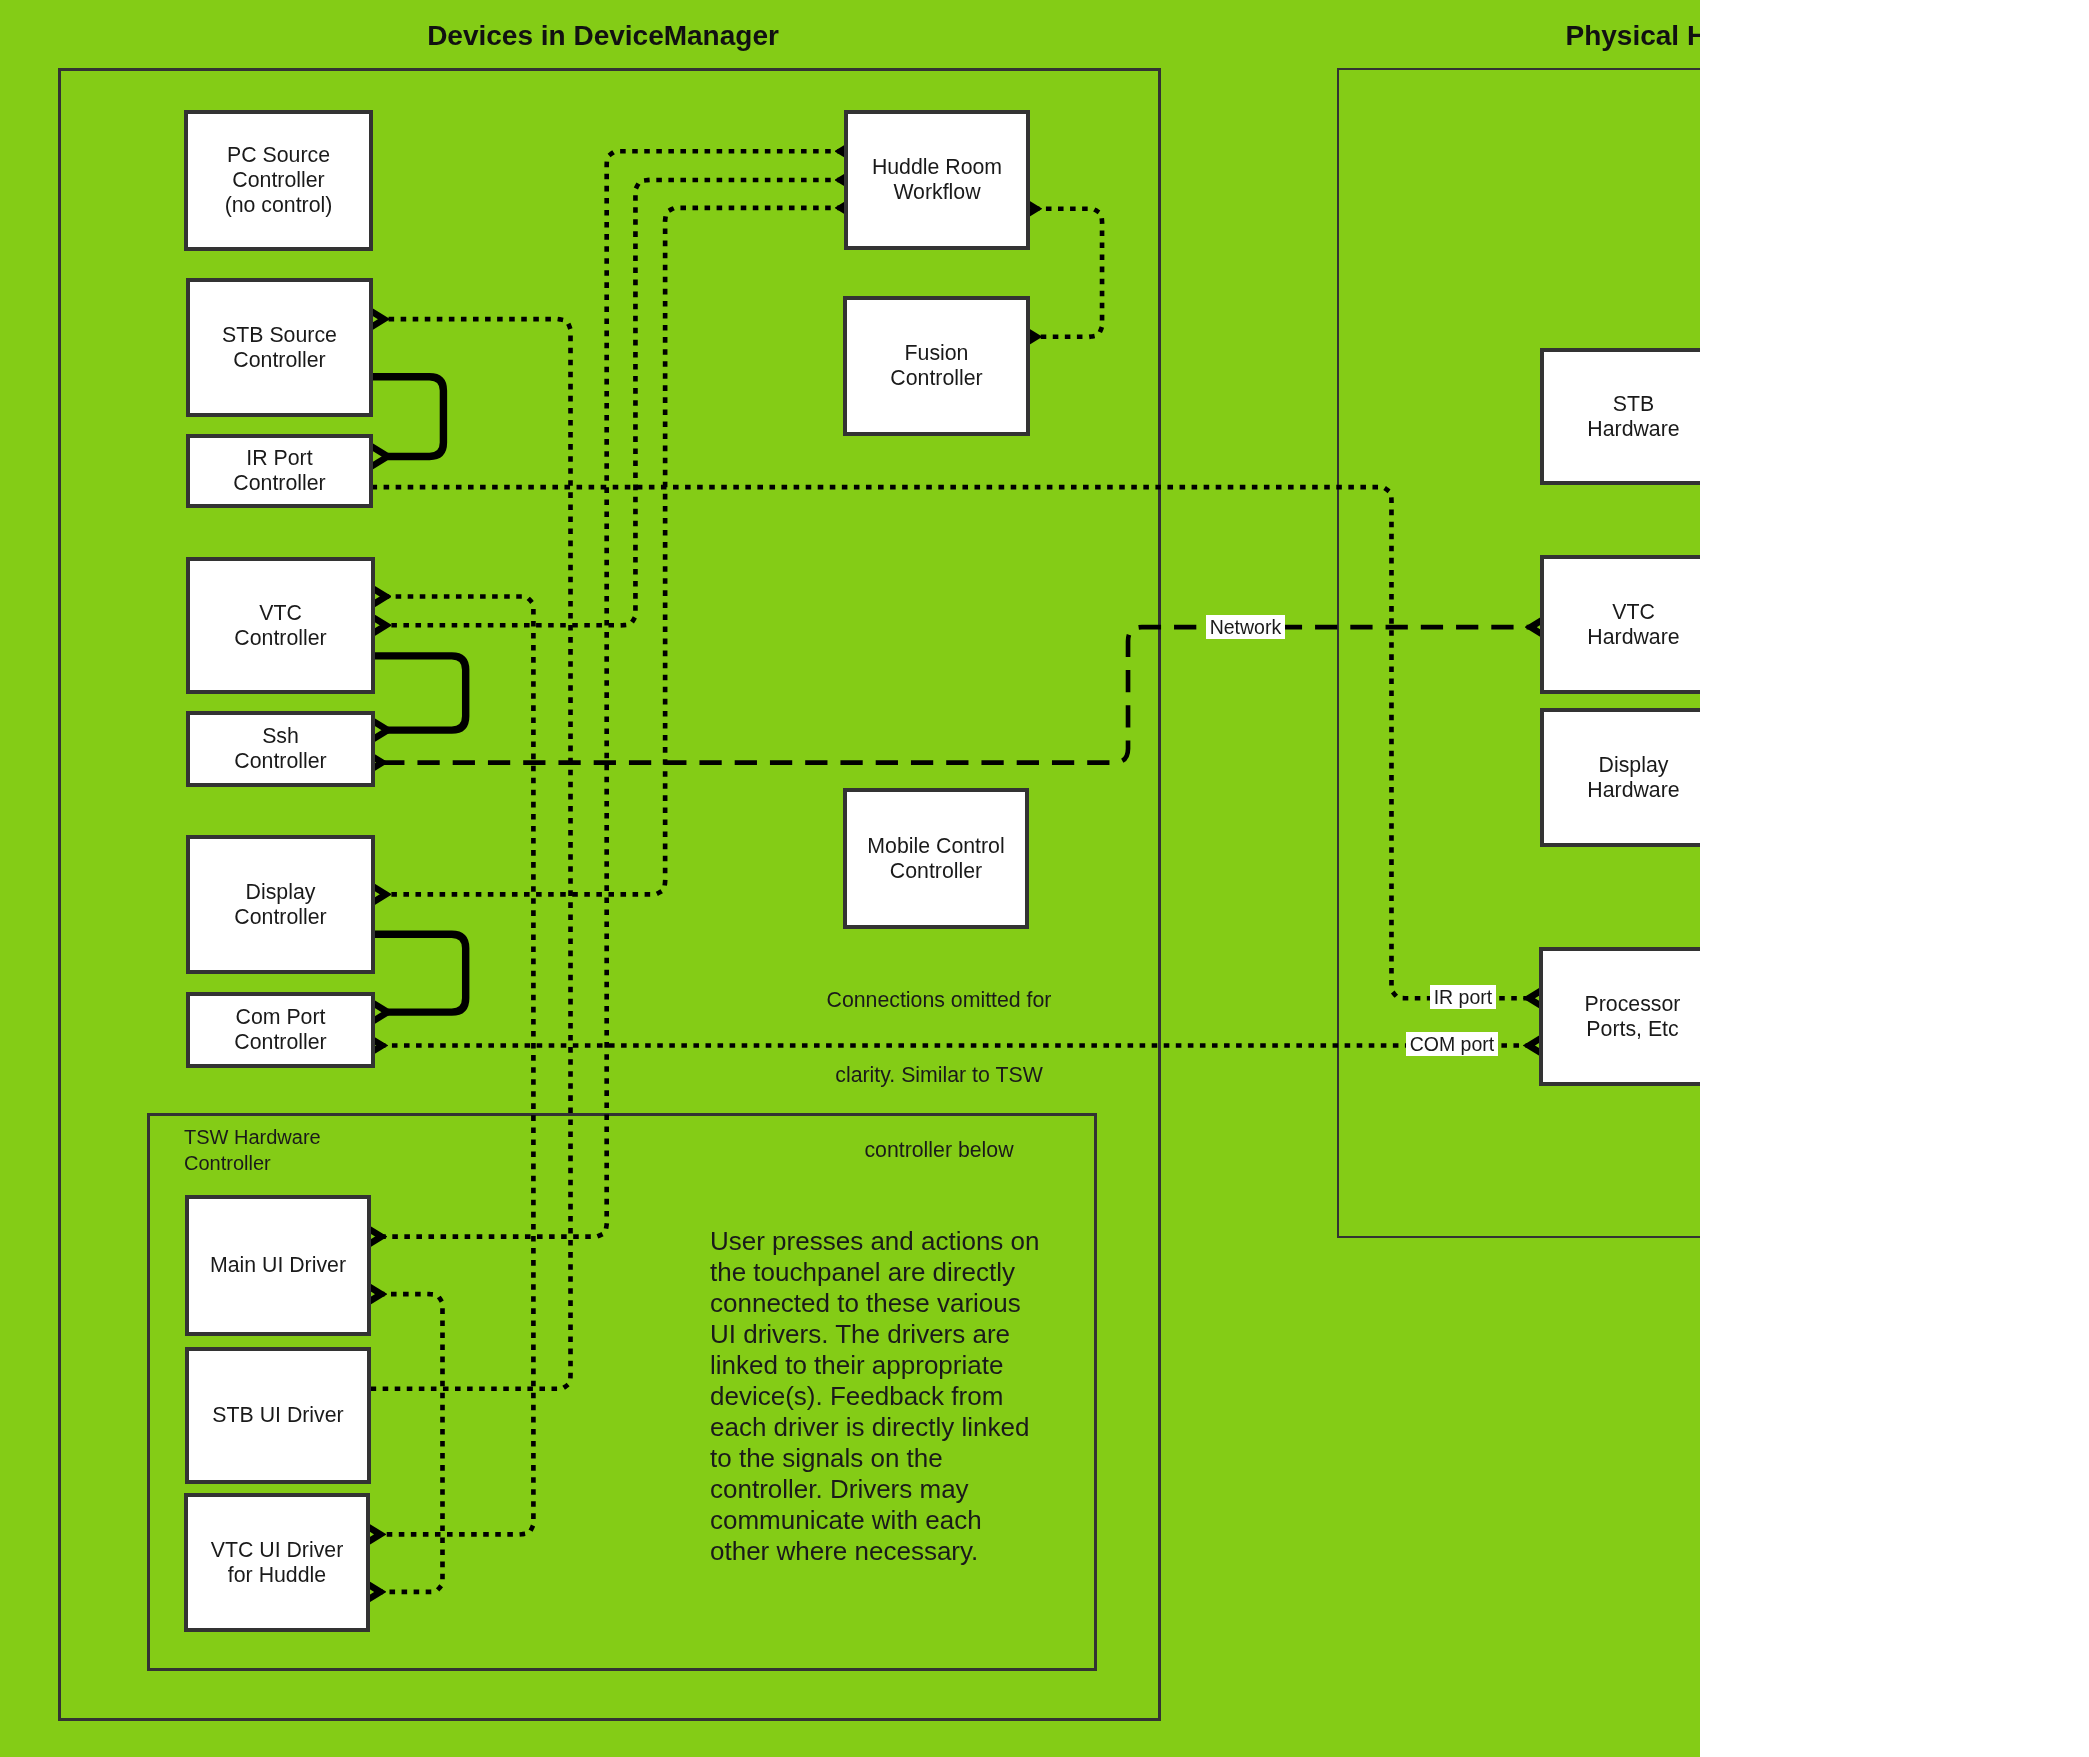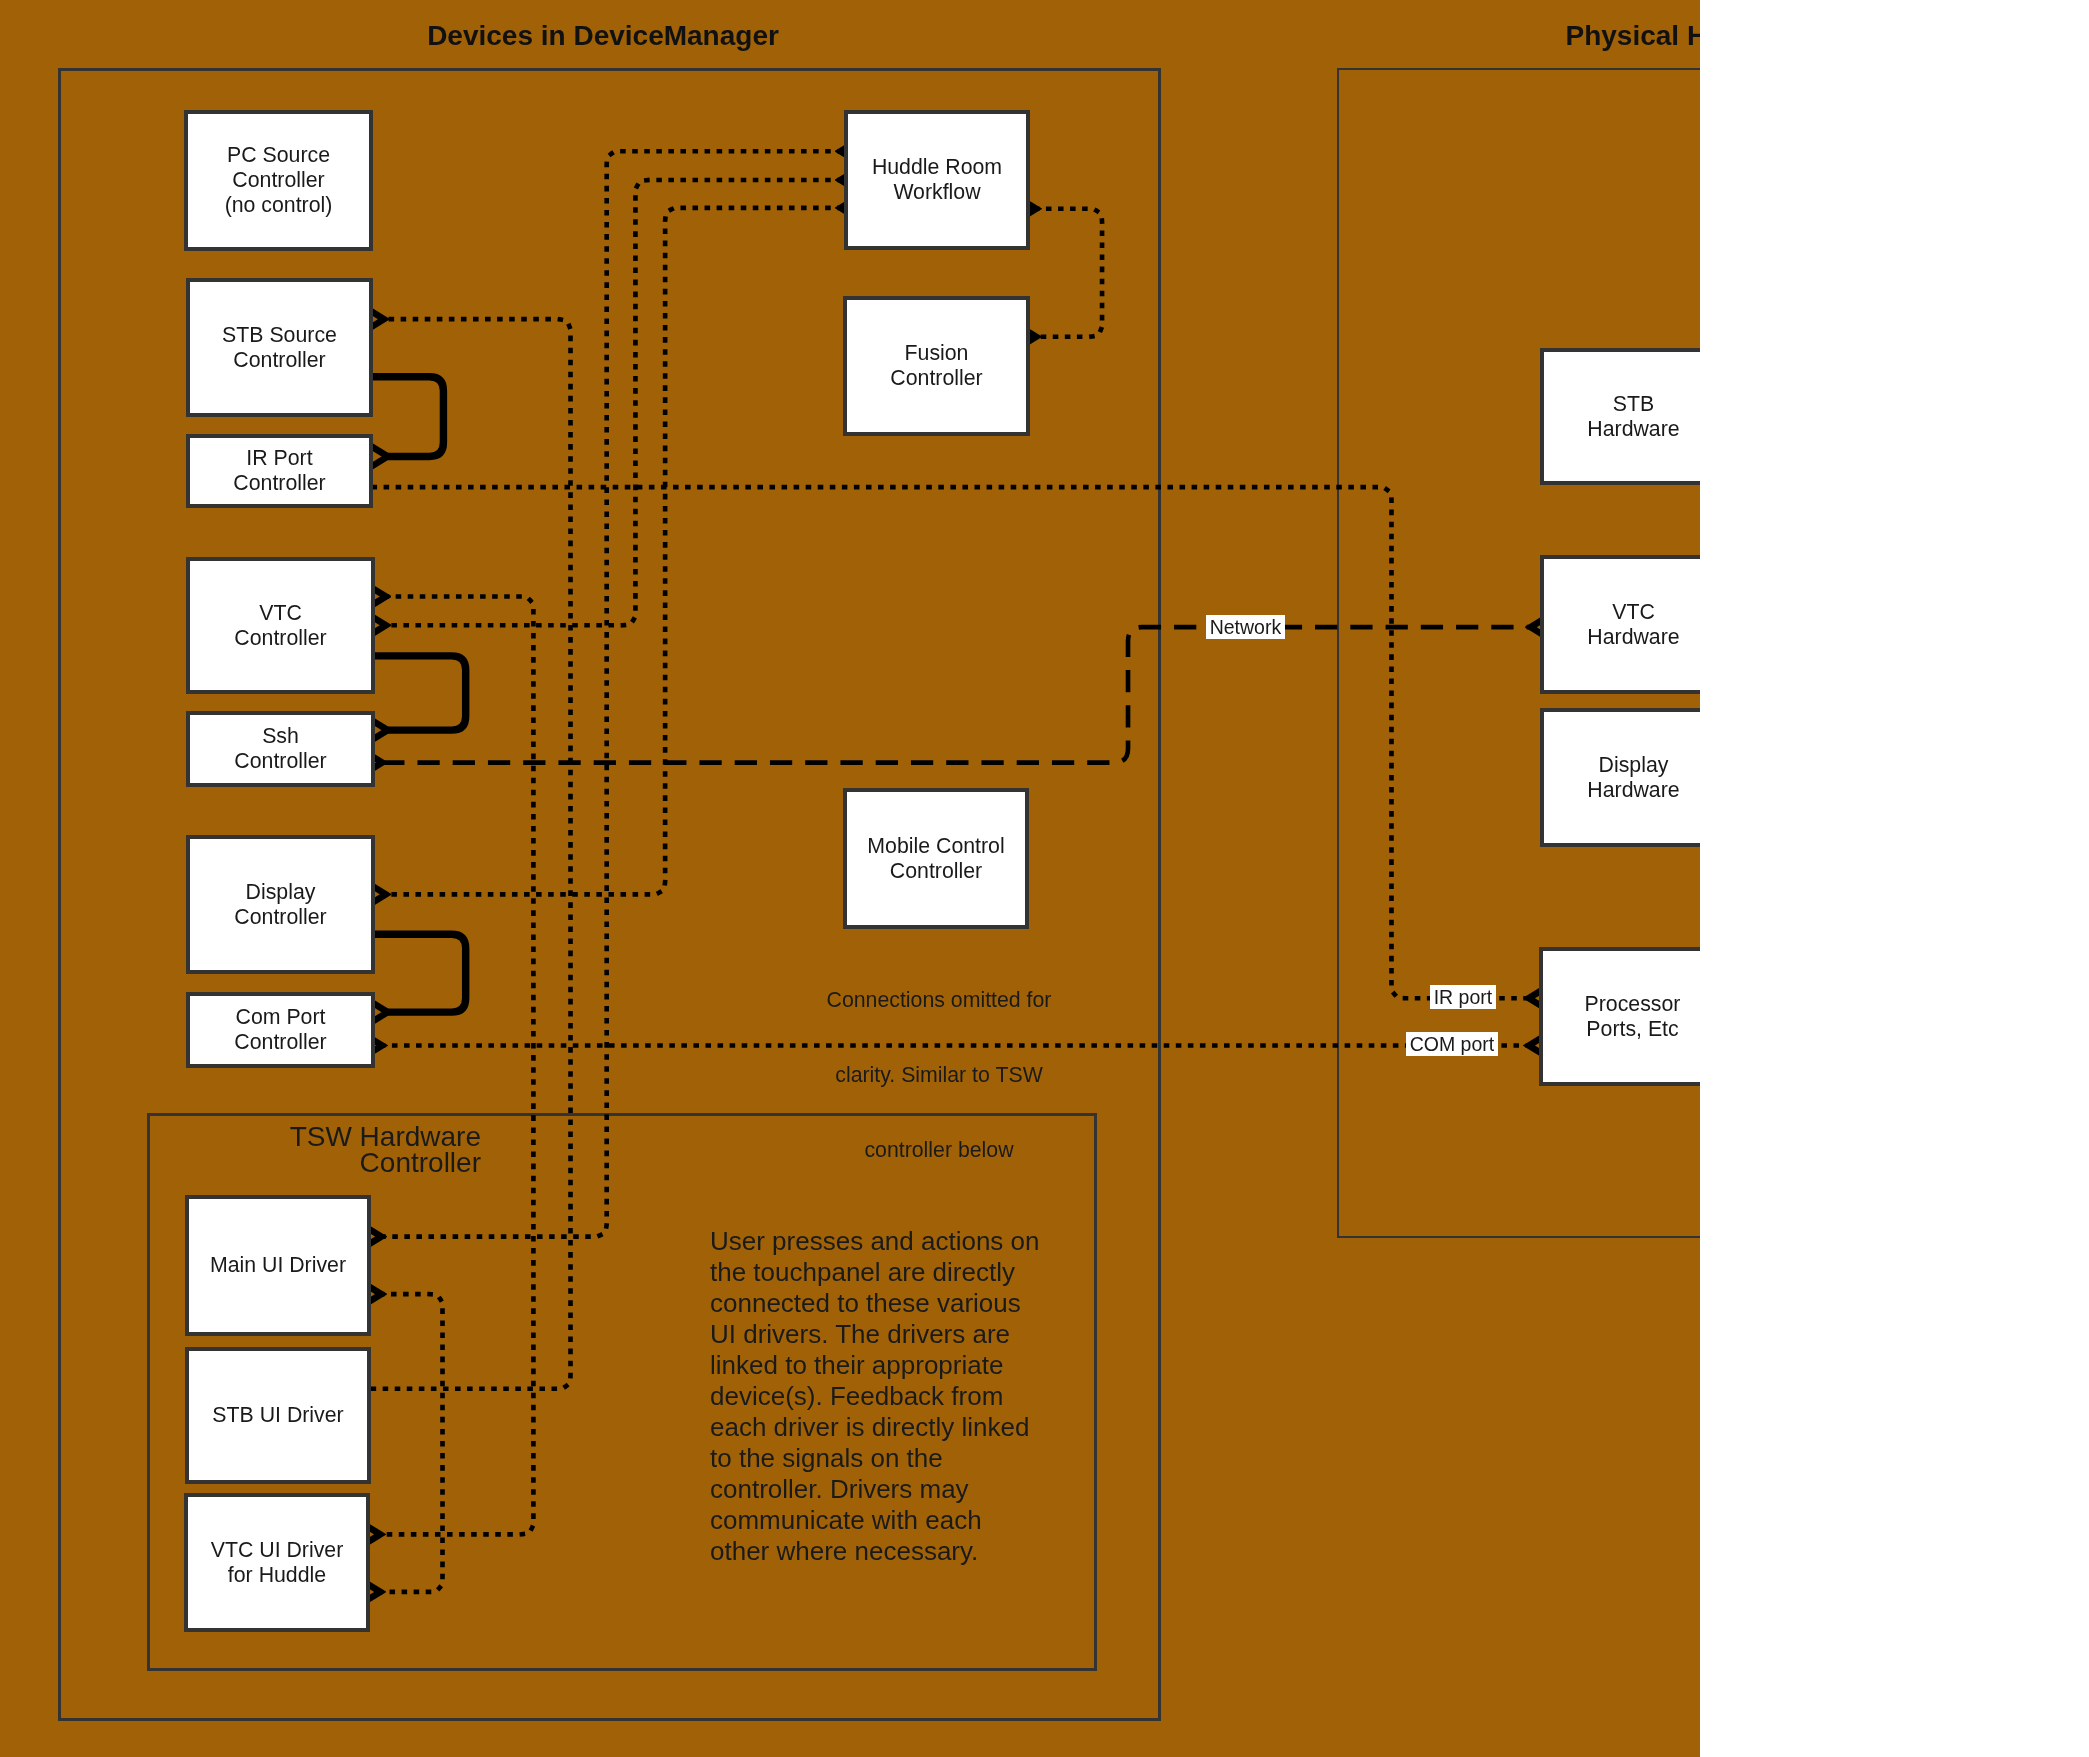--- a/index.html
+++ b/index.html
@@ -1,33 +1,33 @@
 <!DOCTYPE html>
 <html style="font-size:15px"><head>
 <meta charset="utf-8">
 <style>
   html,body{margin:0;padding:0;background:#fff;}
   #canvas{
-    position:relative;width:1700px;height:1758px;background:#a16207;
+    position:relative;width:1700px;height:1758px;background:#84cc16;
     font-family:"Liberation Sans", sans-serif;color:#1a1a1a;overflow:hidden;
   }
   .title{
     position:absolute;font-size:28px;font-weight:bold;text-align:center;
     white-space:nowrap;color:#111;
   }
   .container{position:absolute;border:2.8px solid #333;background:transparent;}
   .container.thick{border-width:3.7px;}
   svg.wires{position:absolute;left:0;top:0;z-index:1;}
   .node{
     position:absolute;border:4.6px solid #333;background:#fff;z-index:2;
     display:flex;flex-direction:column;align-items:center;justify-content:center;
     font-size:21.3px;line-height:25px;text-align:center;box-sizing:border-box;
   }
   .node span:empty{display:none;}
-  .blocklabel{position:absolute;z-index:2;font-size:28px;line-height:26px;text-align:right;}
+  .blocklabel{position:absolute;z-index:2;font-size:20px;line-height:26px;}
   .caption{
     position:absolute;z-index:2;font-size:21.3px;line-height:27px;text-align:center;
   }
   .paragraph{
     position:absolute;z-index:2;font-size:26px;line-height:31px;text-align:left;
   }
   .paragraph span{display:block;}
   .caption span{display:block;margin-top:48px;}
   .blocklabel span{display:block;}
   .wirelabel{

